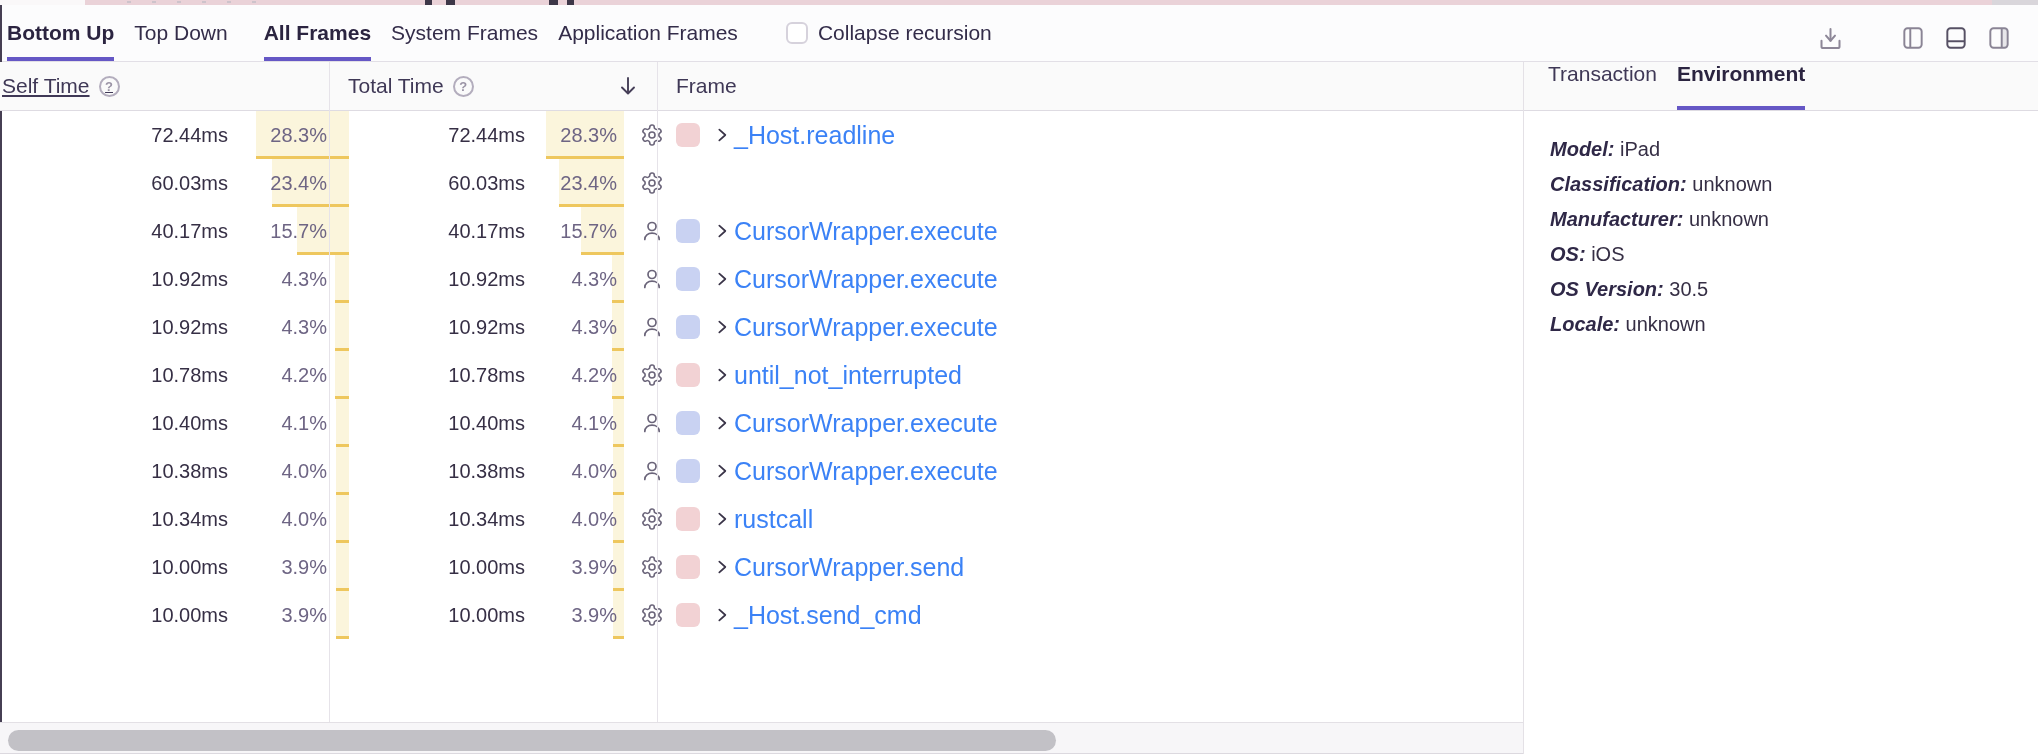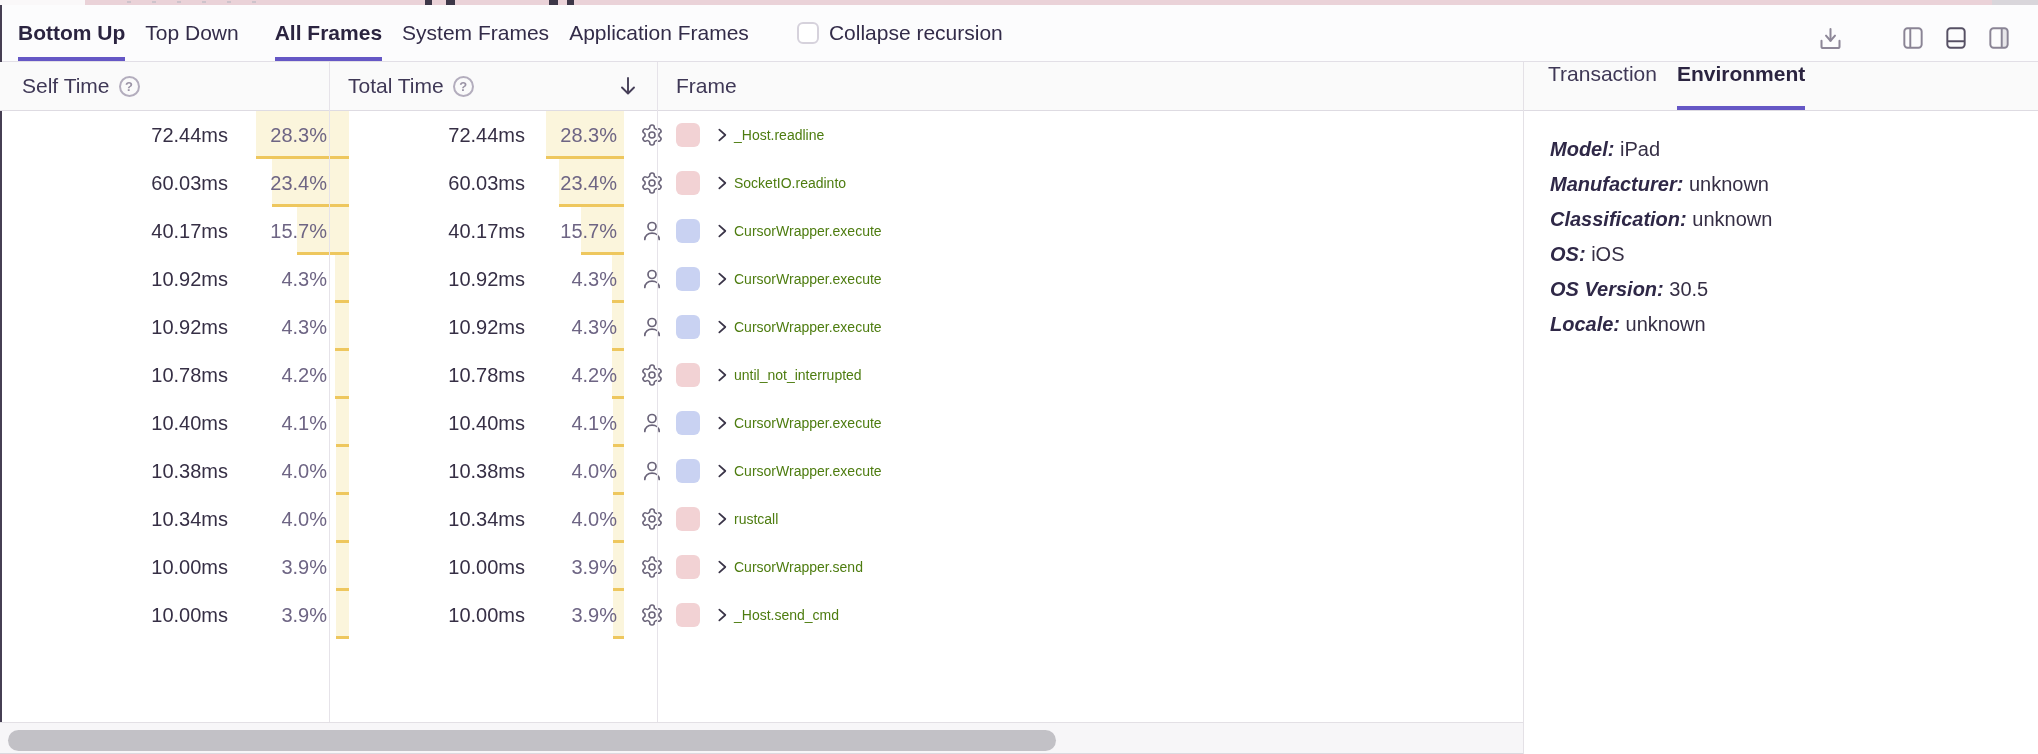--- a/index.html
+++ b/index.html
@@ -6,39 +6,39 @@
   #app{position:relative;width:2038px;height:754px;overflow:hidden;background:#fff;
        font-family:"Liberation Sans",sans-serif;color:#362f45;}
   
   .strip{position:absolute;left:0;top:0;width:2038px;height:5px;background:#ead2d8;}
   .strip .seg-white{position:absolute;left:0;top:0;width:85px;height:5px;background:#faf8f9;}
   .strip .seg-gray{position:absolute;left:1992px;top:0;width:46px;height:5px;background:#d9d6db;}
   .strip .mark{position:absolute;top:0;height:5px;background:#3d3748;}
   .strip .tick{position:absolute;top:1px;height:2px;width:4px;background:#cdc3cb;}
   
   .toolbar{position:absolute;left:0;top:5px;width:2038px;height:57px;background:#fcfcfd;
-           border-bottom:1px solid #e2dfe6;display:flex;align-items:stretch;padding-left:18px;box-sizing:border-box;}
+           border-bottom:1px solid #e2dfe6;display:flex;align-items:stretch;padding-left:7px;box-sizing:border-box;}
   .tab{position:relative;display:flex;align-items:center;font-size:21px;color:#332c49;
        margin-right:20px;cursor:pointer;white-space:nowrap;}
   .tab.active{font-weight:bold;color:#2b2440;}
   .tab.active::after{content:"";position:absolute;left:0;right:0;bottom:0;height:4px;background:#6557c5;}
   .tab.group-start{margin-left:16px;}
   .cbwrap{display:flex;align-items:center;margin-left:28px;}
   .checkbox{width:22px;height:22px;border:2px solid #d6d2dc;border-radius:6px;background:#fff;box-sizing:border-box;}
   .cblabel{font-size:21px;color:#332c49;margin-left:10px;white-space:nowrap;}
   .tb-icons{position:absolute;right:26px;top:5px;height:56px;display:flex;align-items:center;gap:17px;}
   .tb-icons .gap{width:22px;}
   .tb-icons svg{display:block;}
   
   .left-edge{position:absolute;left:0;top:5px;width:2px;height:718px;background:#463f53;}
   
   .thead{position:absolute;left:0;top:62px;width:1523px;height:48px;background:#fafafa;
          border-bottom:1px solid #dedbe2;box-sizing:content-box;}
   .th{position:absolute;top:0;height:48px;display:flex;align-items:center;font-size:21px;color:#3f3856;}
-  .th-self{left:22px;}
+  .th-self{left:2px;text-decoration:underline;}
   .th-total{left:348px;}
   .th-frame{left:676px;}
   .help{display:inline-flex;align-items:center;justify-content:center;width:21px;height:21px;margin-left:9px;
         border:2px solid #b3adbd;border-radius:50%;color:#9a93a5;font-size:13px;font-weight:bold;box-sizing:border-box;}
   .sort-arrow{position:absolute;left:616px;top:0;height:48px;display:flex;align-items:center;}
   
   .tbody{position:absolute;left:0;top:111px;width:1523px;}
   .row{position:relative;height:48px;}
   .c-self,.c-total,.c-frame{position:absolute;top:0;height:48px;padding-left:20px;}
   .c-self{left:0;width:329px;}
@@ -50,21 +50,21 @@
   .ms,.pct{position:absolute;top:0;line-height:48px;font-size:20px;}
   .ms{color:#362f45;}
   .pct{color:#6e6584;}
   .c-self .ms{right:121px;} .c-self .pct{right:22px;}
   .c-total .ms{right:152px;} .c-total .pct{right:60px;}
   .type-icon{position:absolute;right:13px;top:50%;transform:translateY(-50%);width:24px;height:24px;}
   .sq{position:absolute;left:18px;top:50%;transform:translateY(-50%);width:24px;height:24px;border-radius:6px;}
   .row.sys .sq{background:#f2d2d4;}
   .row.app .sq{background:#c9d2f2;}
   .chev{position:absolute;left:56px;top:50%;transform:translateY(-50%);width:16px;height:16px;}
-  .fname{position:absolute;left:76px;top:0;line-height:48px;font-size:14px;color:#4d7c0f;white-space:nowrap;}
+  .fname{position:absolute;left:76px;top:0;line-height:48px;font-size:25px;color:#3b82f6;white-space:nowrap;}
   
   .vline{position:absolute;top:62px;width:1px;height:660px;background:#e6e3e9;}
   .hbottom{position:absolute;left:0;top:722px;width:1523px;height:1px;background:#e3e0e5;}
   
   .scrollstrip{position:absolute;left:0;top:723px;width:1523px;height:31px;background:#f7f6f8;
                border-bottom:1px solid #dcd9df;box-sizing:border-box;}
   .thumb{position:absolute;left:8px;top:7px;width:1048px;height:21px;border-radius:11px;background:#c2c1c6;}
   
   .panel{position:absolute;left:1523px;top:62px;right:0;bottom:0;background:#fff;border-left:1px solid #e4e1e6;box-sizing:border-box;}
   .panel-tabs{position:relative;height:48px;background:#fafafa;border-bottom:1px solid #dedbe2;
@@ -213,29 +213,20 @@
       <span class="ms">60.03ms</span>
       <span class="pct">23.4%</span>
       <span class="type-icon sys-icon">
         <svg width="24" height="24" viewBox="0 0 24 24" fill="none" stroke="#6b657a" stroke-width="1.6" stroke-linecap="round" stroke-linejoin="round">
               <path d="M12.22 2h-.44a2 2 0 0 0-2 2v.18a2 2 0 0 1-1 1.73l-.43.25a2 2 0 0 1-2 0l-.15-.08a2 2 0 0 0-2.73.73l-.22.38a2 2 0 0 0 .73 2.73l.15.1a2 2 0 0 1 1 1.72v.51a2 2 0 0 1-1 1.74l-.15.09a2 2 0 0 0-.73 2.73l.22.38a2 2 0 0 0 2.73.73l.15-.08a2 2 0 0 1 2 0l.43.25a2 2 0 0 1 1 1.73V20a2 2 0 0 0 2 2h.44a2 2 0 0 0 2-2v-.18a2 2 0 0 1 1-1.73l.43-.25a2 2 0 0 1 2 0l.15.08a2 2 0 0 0 2.73-.73l.22-.39a2 2 0 0 0-.73-2.73l-.15-.08a2 2 0 0 1-1-1.74v-.5a2 2 0 0 1 1-1.74l.15-.09a2 2 0 0 0 .73-2.73l-.22-.38a2 2 0 0 0-2.73-.73l-.15.08a2 2 0 0 1-2 0l-.43-.25a2 2 0 0 1-1-1.73V4a2 2 0 0 0-2-2z"></path>
               <circle cx="12" cy="12" r="3"></circle>
             </svg>
       </span>
 
     </div>
-    <div class="c-frame">
-      <span class="sq"></span>
-      <span class="chev">
-        <svg width="16" height="16" viewBox="0 0 24 24" fill="none" stroke="#3a3448" stroke-width="2.6" stroke-linecap="round" stroke-linejoin="round">
-              <polyline points="8 4 17 12 8 20"></polyline>
-            </svg>
-      </span>
-      <span class="fname">SocketIO.readinto</span>
-    </div>
   </div>
 
   <div class="row app">
     <div class="c-self">
       <div class="bar" style="width: 51.8px;"></div>
       <span class="ms">40.17ms</span>
       <span class="pct">15.7%</span>
     </div>
     <div class="c-total">
       <div class="bar" style="width: 43.3px;"></div>
@@ -505,21 +496,21 @@
     <div class="panel-tabs">
       <div class="ptab">
           <span>Transaction</span>
         </div>
       <div class="ptab active">
           <span>Environment</span>
         </div>
     </div>
     <div class="details">
       <div class="dline"><span class="dlabel">Model:</span> <span>iPad</span></div>
+      <div class="dline"><span class="dlabel">Classification:</span> <span>unknown</span></div>
       <div class="dline"><span class="dlabel">Manufacturer:</span> <span>unknown</span></div>
-      <div class="dline"><span class="dlabel">Classification:</span> <span>unknown</span></div>
       <div class="dline"><span class="dlabel">OS:</span> <span>iOS</span></div>
       <div class="dline"><span class="dlabel">OS Version:</span> <span>30.5</span></div>
       <div class="dline"><span class="dlabel">Locale:</span> <span>unknown</span></div>
     </div>
   </div>
 
 </div>
 
 </body></html>

